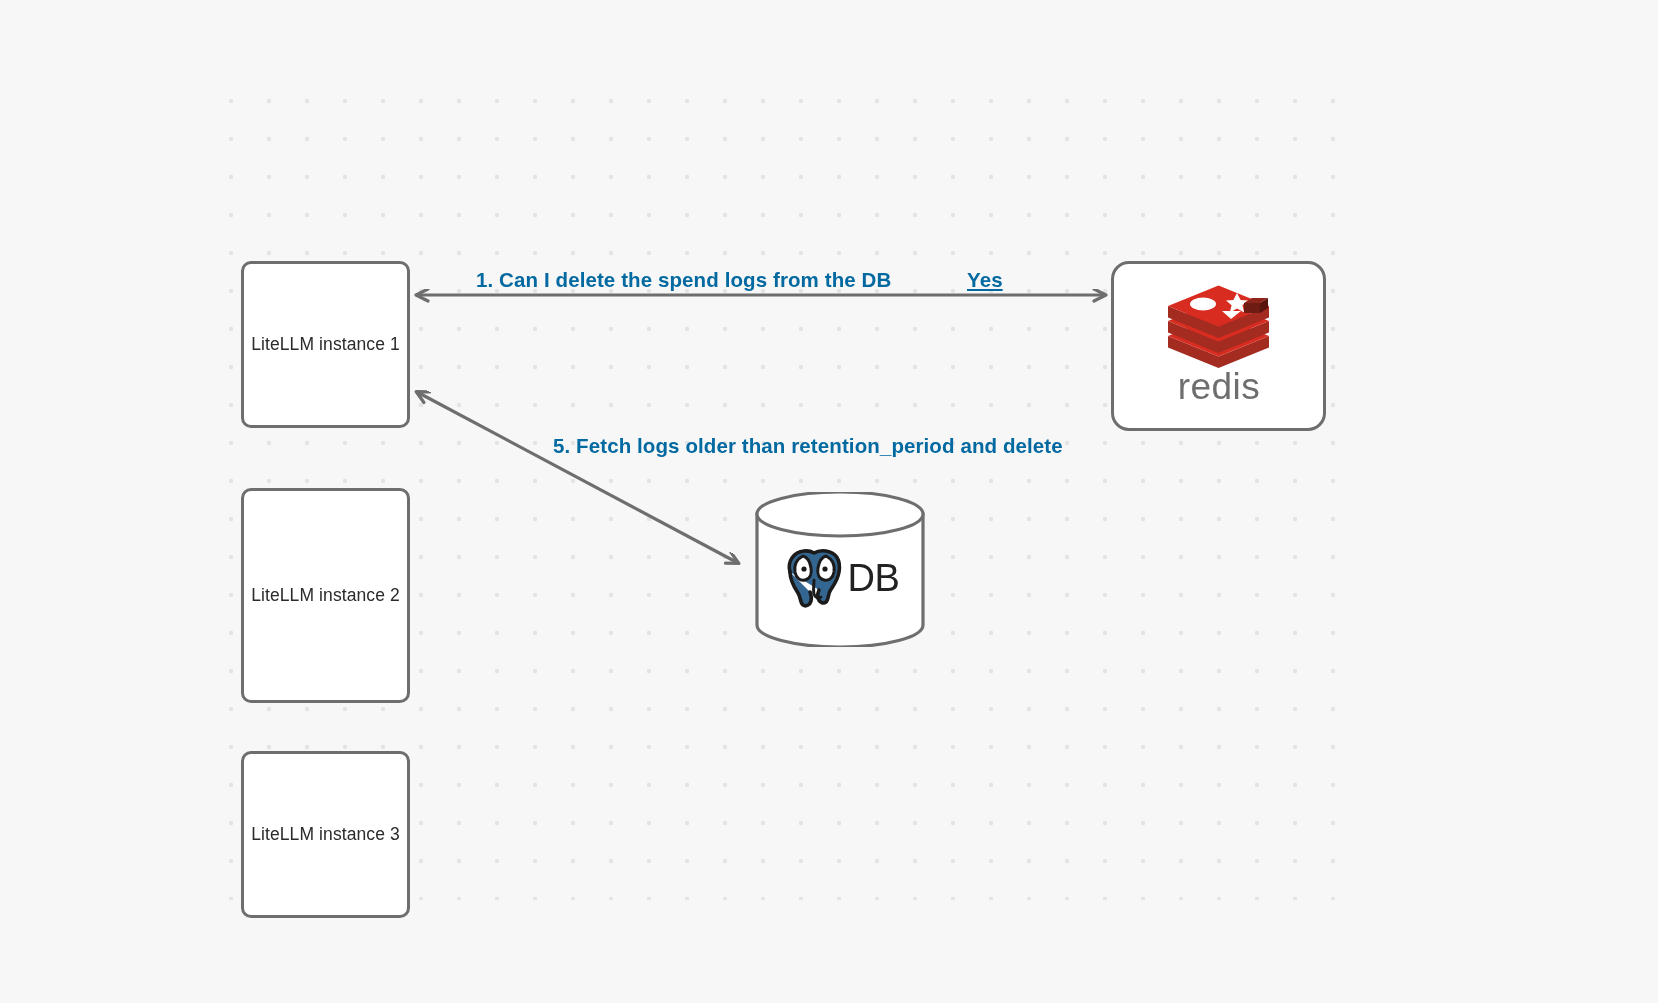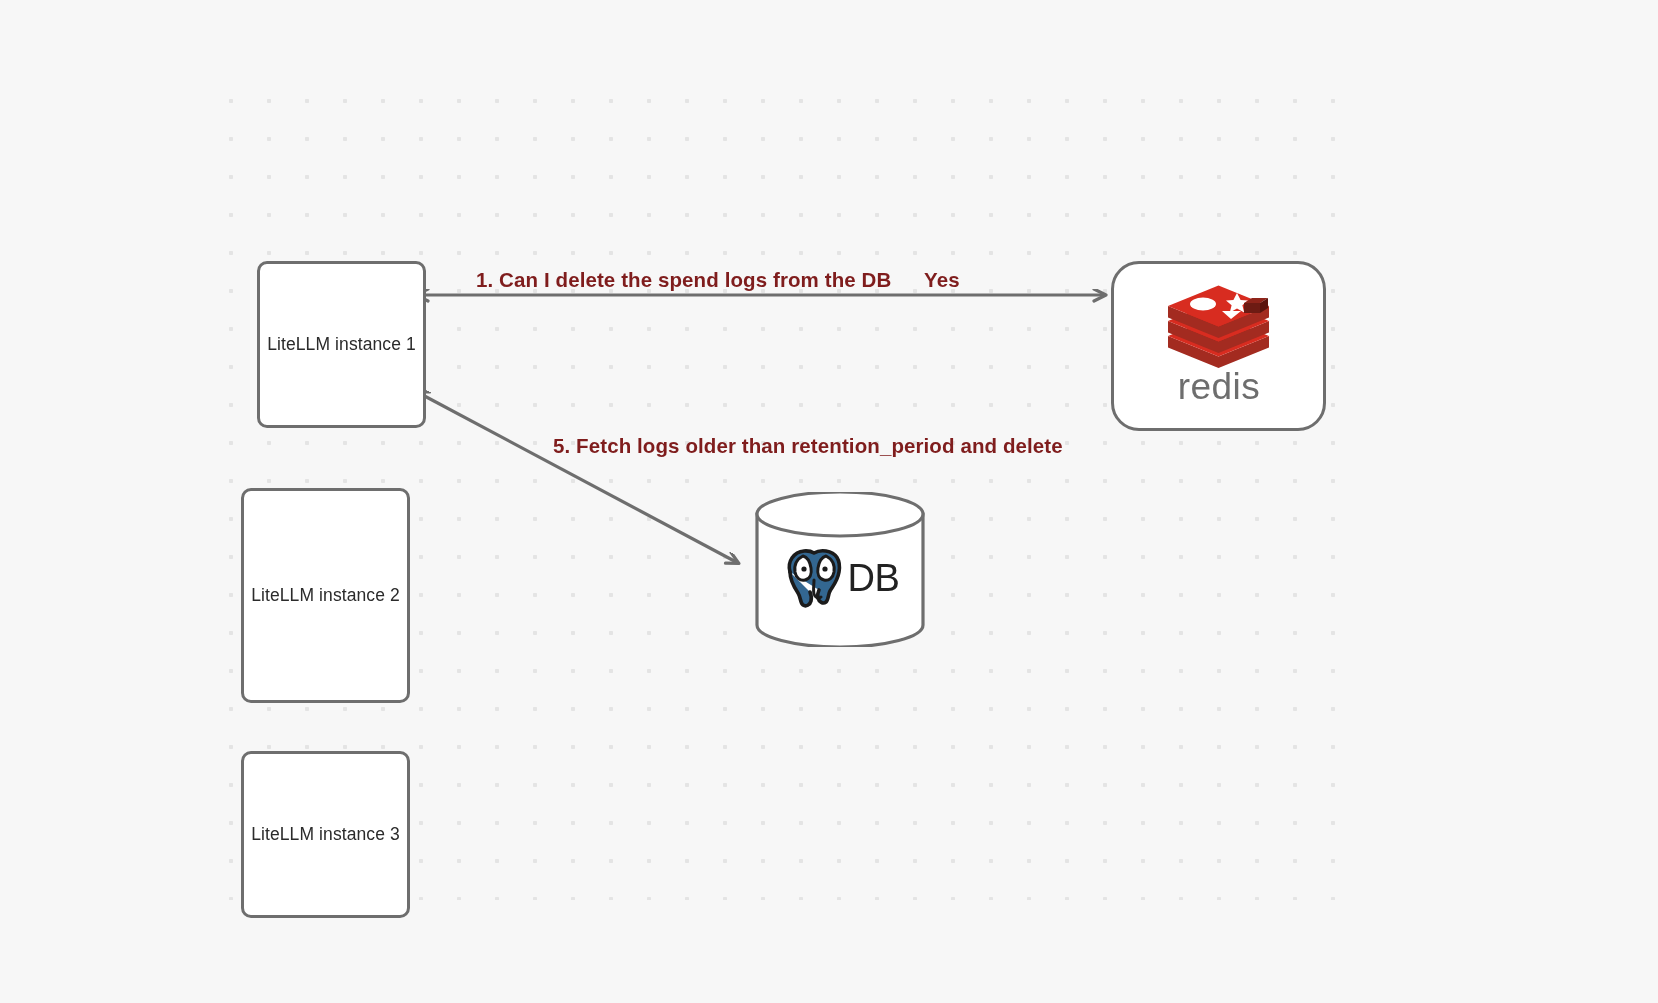--- a/index.html
+++ b/index.html
@@ -56,34 +56,34 @@
     justify-content: center;
   }
   .node-box-label {
     font-size: 17.5px;
     color: #2b2b2b;
     font-family: "Liberation Sans", sans-serif;
     letter-spacing: 0.1px;
     white-space: nowrap;
   }
 
-  #node-litellm-1 { left: 241px; top: 261px; width: 169px; height: 167px; margin-left: 16px; }
+  #node-litellm-1 { left: 241px; top: 261px; width: 169px; height: 167px; }
   #node-litellm-2 { left: 241px; top: 488px; width: 169px; height: 215px; }
   #node-litellm-3 { left: 241px; top: 751px; width: 169px; height: 167px; }
 
   
   #node-redis {
     position: absolute;
     left: 1111px;
     top: 261px;
     width: 215px;
     height: 170px;
     background: #ffffff;
     border: 3.5px solid #6e6e6e;
-    border-radius: 28px;
+    border-radius: 18px;
     box-sizing: border-box;
     display: flex;
     flex-direction: column;
     align-items: center;
     justify-content: center;
   }
   .redis-logo-wrap {
     display: flex;
     flex-direction: column;
     align-items: center;
@@ -129,26 +129,26 @@
     margin-left: 1px;
     line-height: 1;
   }
 
   
   .edge-label {
     position: absolute;
     font-family: "Liberation Sans", sans-serif;
     font-weight: bold;
     font-size: 20.5px;
-    color: #7f1d1d;
+    color: #0369a1;
     letter-spacing: 0.1px;
     white-space: nowrap;
   }
   #edge-label-1 { left: 476px; top: 268px; }
-  #edge-label-yes { left: 924px; top: 268px; }
+  #edge-label-yes { left: 967px; top: 268px; text-decoration: underline; }
   #edge-label-2 { left: 553px; top: 434px; }
 </style>
 </head>
 <body>
 
 <div id="canvas">
 
   <div id="dot-grid"></div>
 
   <svg id="connectors" viewBox="0 0 1658 1003" xmlns="http://www.w3.org/2000/svg">

